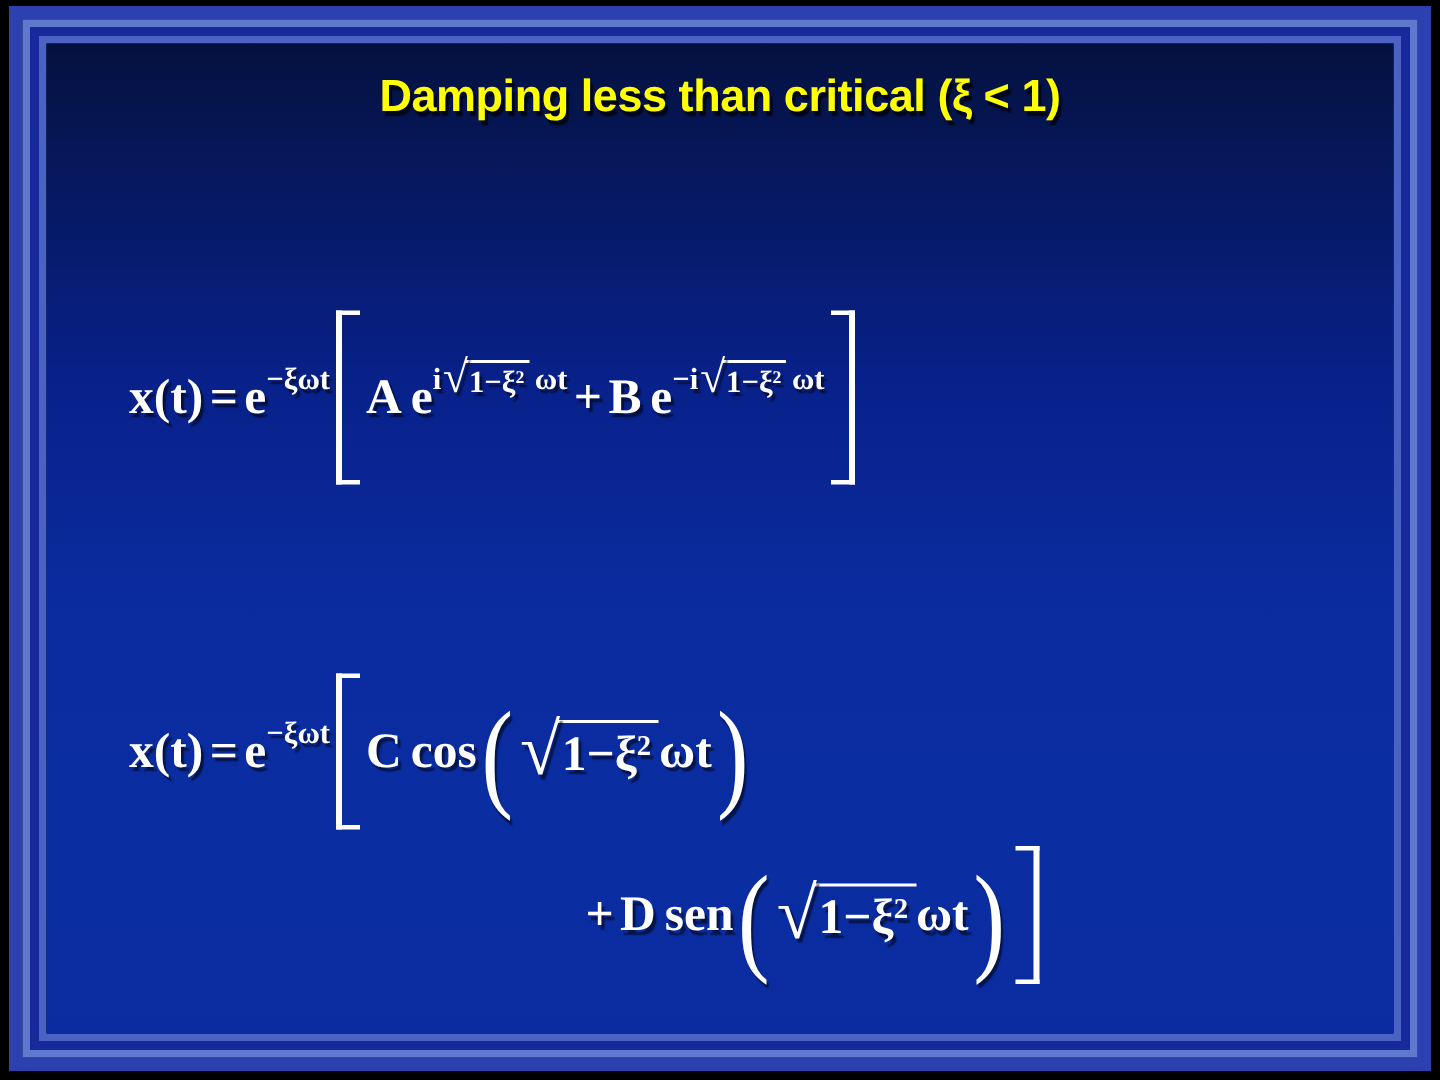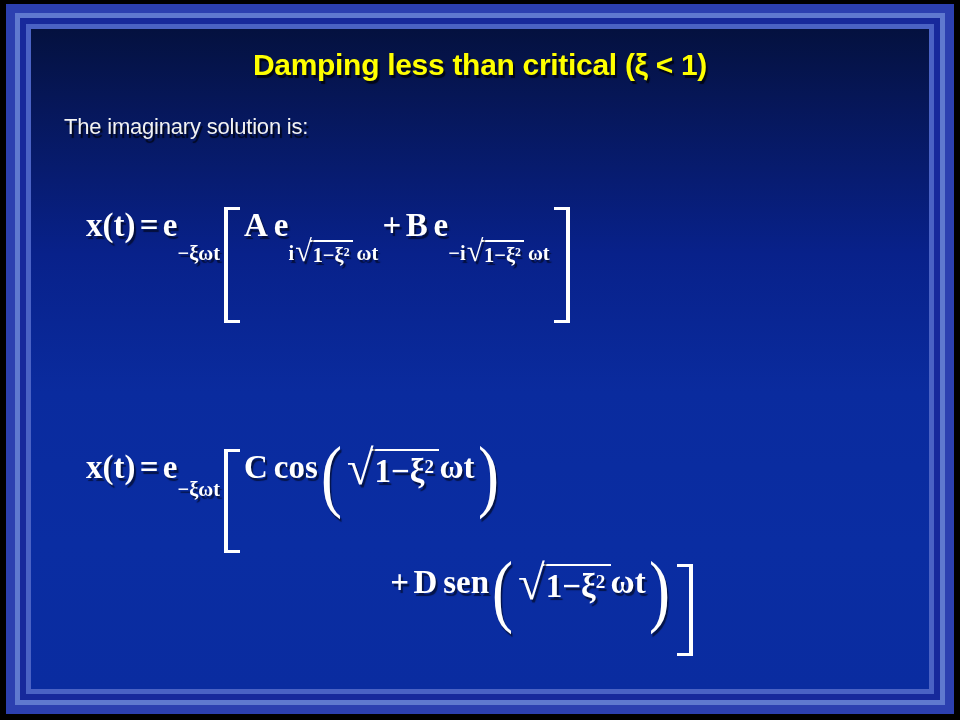--- a/index.html
+++ b/index.html
@@ -93,21 +93,21 @@
     color: #ffffff;
     font-family: "Liberation Serif", serif;
     font-weight: bold;
     white-space: nowrap;
     text-shadow: 2px 3px 1px rgba(0,0,0,0.55);
   }
   #eq1 { left: 55px; top: 178px; font-size: 33px; }
   #eq2 { left: 55px; top: 420px; font-size: 33px; }
   #eq3 { left: 355px; top: 535px; font-size: 33px; }
 
-  .row { display: flex; }
+  .row { display: flex; align-items: center; }
 
   
   .sup {
     display: inline-flex;
     align-items: center;
     font-size: 0.62em;
     position: relative;
     top: -0.56em;
   }
   .sup2 {
@@ -173,21 +173,20 @@
 
   <div class="frame frame-outer"></div>
   <div class="frame frame-mid"></div>
   <div class="frame frame-inner"></div>
   <div class="frame frame-inner2"></div>
 
   <div id="content-panel">
 
     <div id="slide-title">Damping less than critical (ξ &lt; 1)</div>
 
-    <div class="body-line" id="line-imaginary">The imaginary solution is:</div>
 
     <div class="eq" id="eq1">
       <span class="row">
         <span>x(t)</span>
         <span class="op">=</span>
         <span>e</span>
         <span class="sup">−ξωt</span>
         <span class="bracket bracket-l h-big"></span>
 
         <span>A</span>

